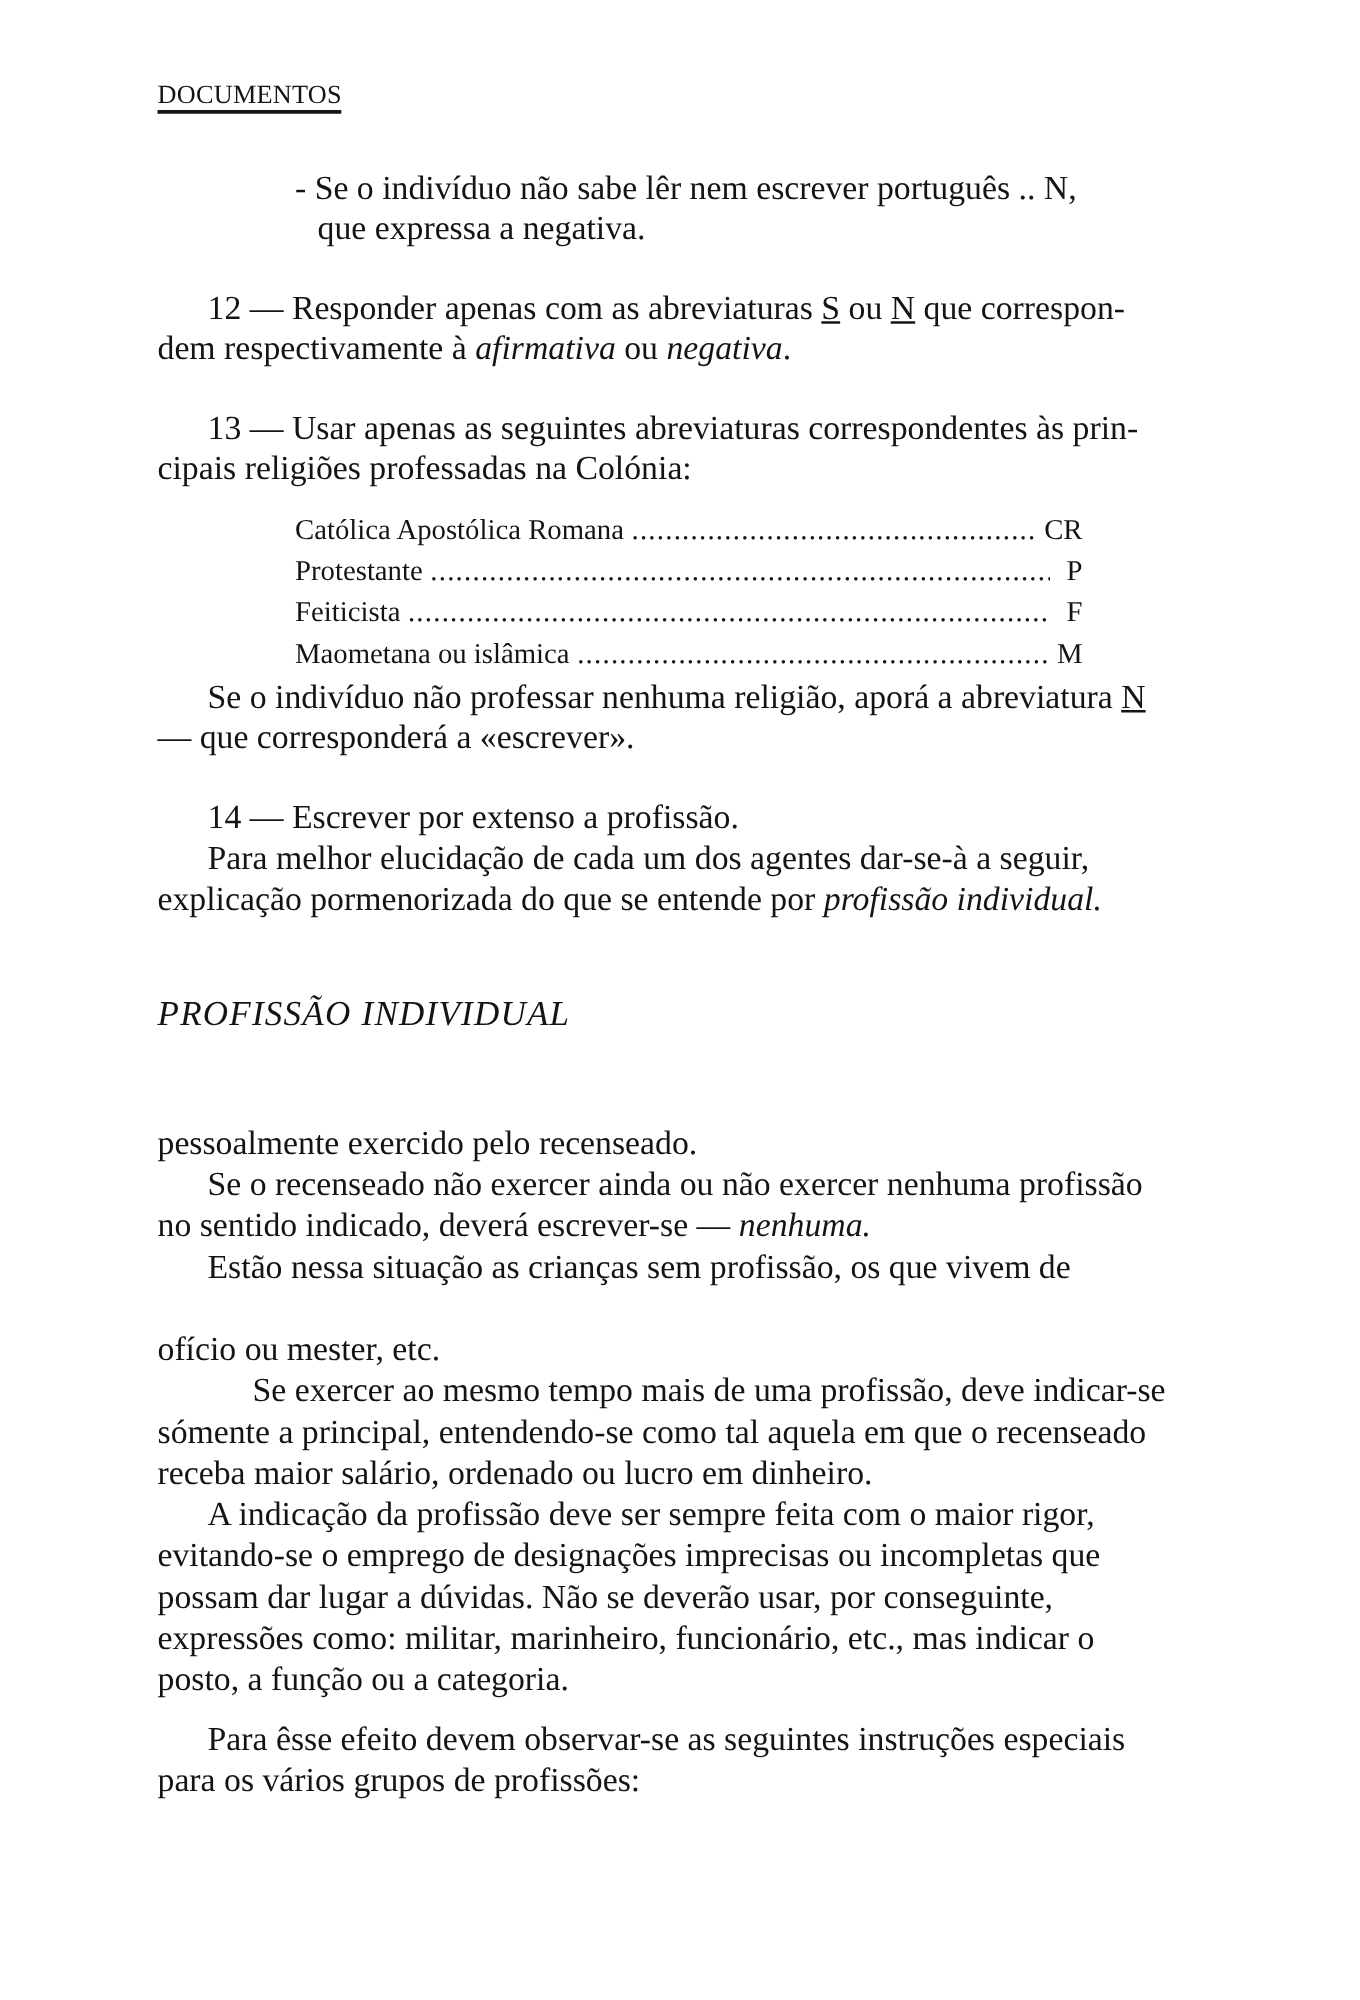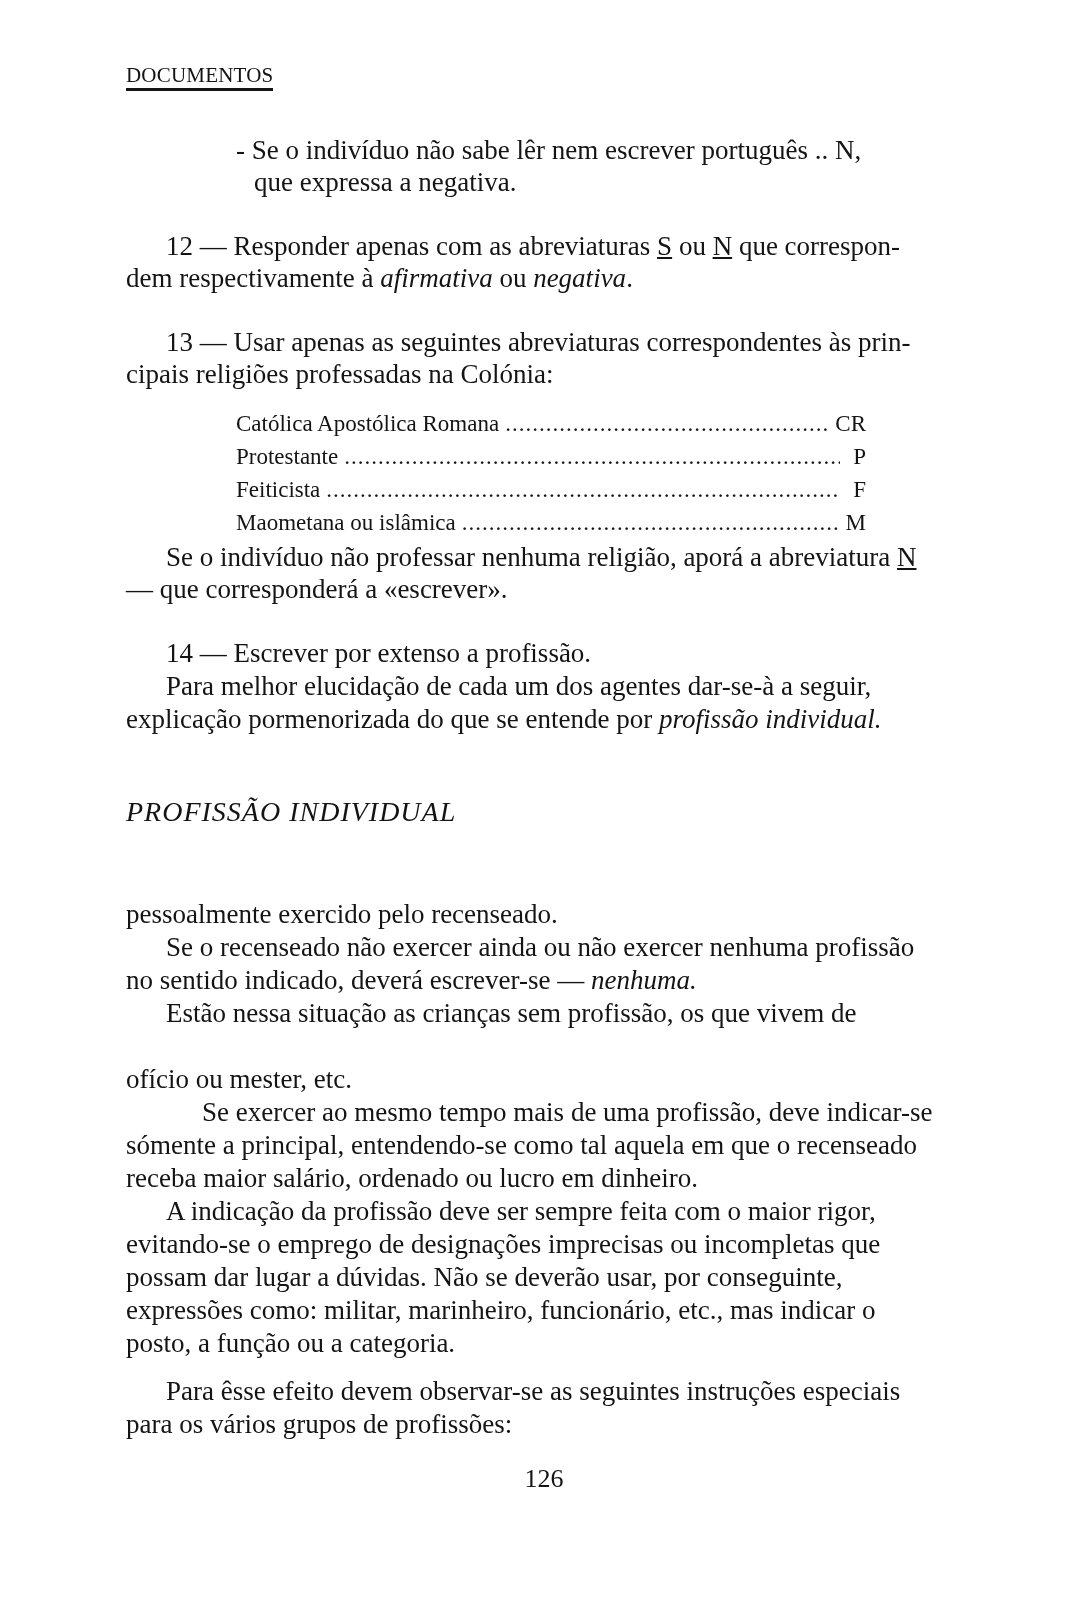--- a/index.html
+++ b/index.html
@@ -102,14 +102,13 @@
 
   <div class="line" style="left:166px; top:1195px;">A indicação da profissão deve ser sempre feita com o maior rigor,</div>
   <div class="line" style="left:126px; top:1228px;">evitando-se o emprego de designações imprecisas ou incompletas que</div>
   <div class="line" style="left:126px; top:1261px;">possam dar lugar a dúvidas. Não se deverão usar, por conseguinte,</div>
   <div class="line" style="left:126px; top:1294px;">expressões como: militar, marinheiro, funcionário, etc., mas indicar o</div>
   <div class="line" style="left:126px; top:1327px;">posto, a função ou a categoria.</div>
 
   <div class="line" style="left:166px; top:1375px;">Para êsse efeito devem observar-se as seguintes instruções especiais</div>
   <div class="line" style="left:126px; top:1408px;">para os vários grupos de profissões:</div>
 
-  <div class="pagenum">126</div>
 </div>
 
 </body></html>

